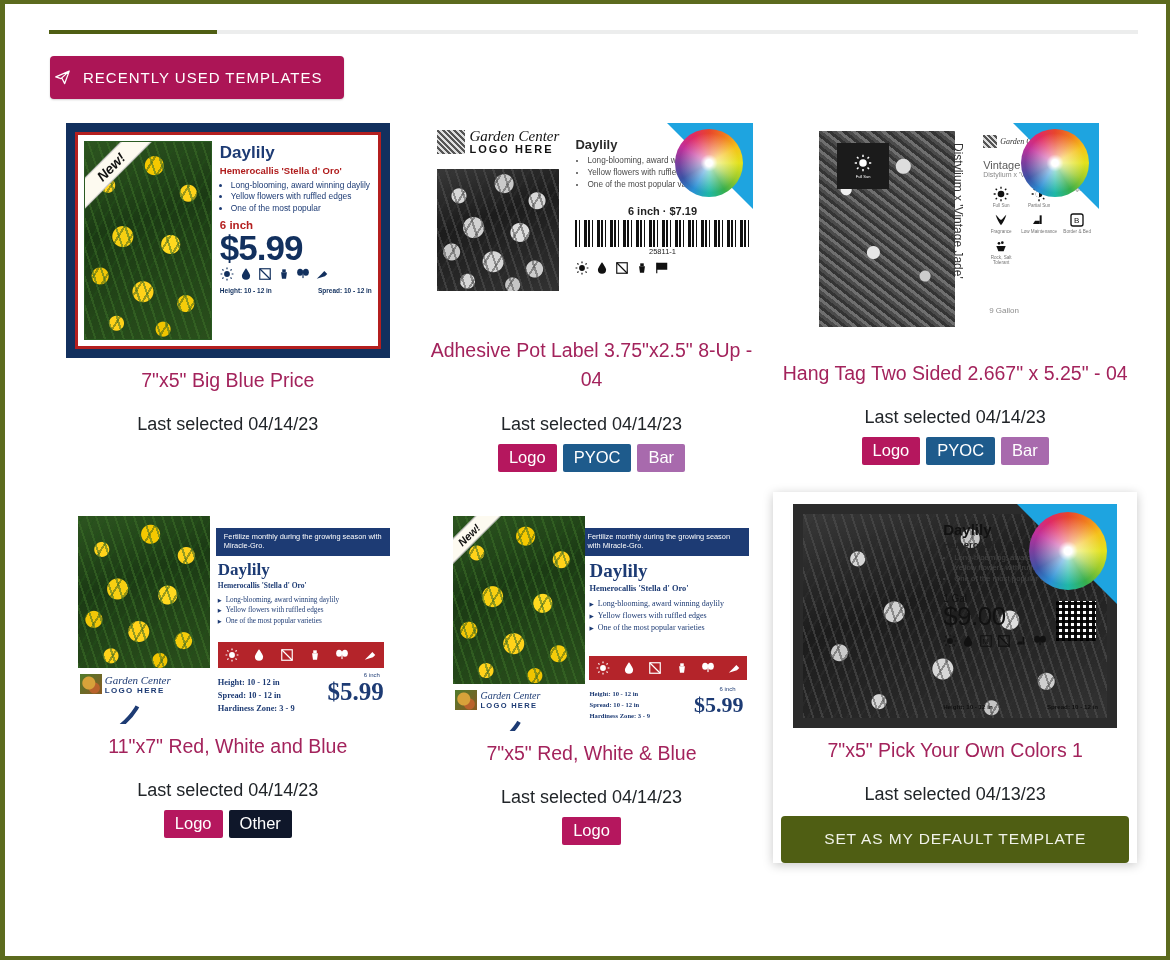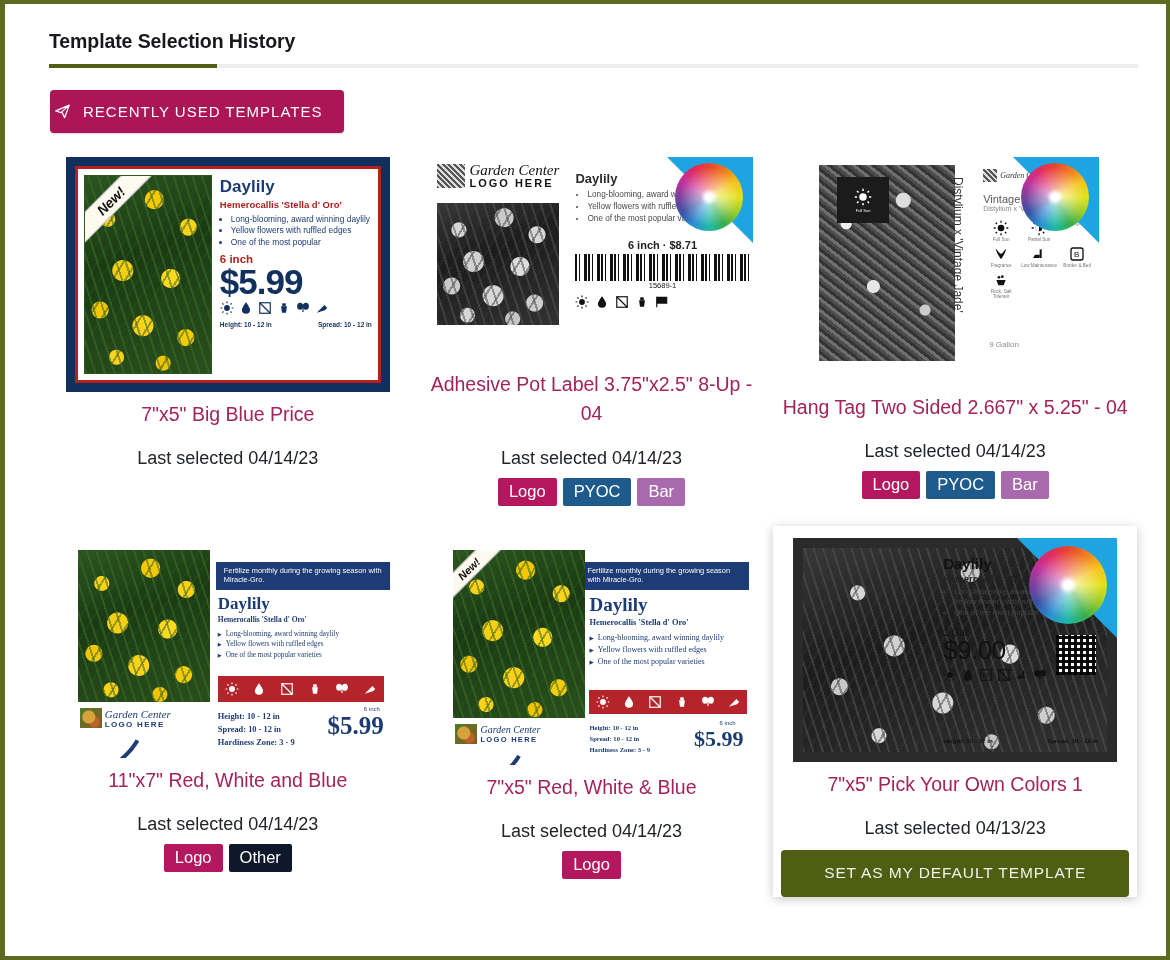--- a/index.html
+++ b/index.html
@@ -344,21 +344,20 @@
 
   .mini-ico { width: 14px; height: 14px; display:flex; align-items:center; justify-content:center; }
   .mini-ico svg { width: 100%; height: 100%; }
 </style>
 </head>
 <body>
 
 <div class="page-frame">
   <div class="inner">
 
-    <h1 class="page-title">Template Selection History</h1>
 
     <div class="tabs-rule">
       <div class="active-underline"></div>
     </div>
 
     <div class="btn-row">
       <button class="btn-recent">
         <span class="send-icon">
           <svg viewBox="0 0 24 24" width="17" height="17" fill="none" stroke="#ffffff" stroke-width="1.8" stroke-linejoin="round" stroke-linecap="round">
             <path d="M21.5 3L2.5 11.2l7.3 2.4M21.5 3l-6.4 17.6-3.9-7.6M21.5 3L9.8 13.6"></path>
@@ -454,23 +453,23 @@
                   <div class="flowers gray"></div>
                 </div>
             </div>
             <div class="right">
               <h4>Daylily</h4>
               <ul>
                 <li>Long-blooming, award winning daylily</li>
                 <li>Yellow flowers with ruffled edges</li>
                 <li>One of the most popular varieties</li>
               </ul>
-              <div class="pl">6 inch  ·  $8.71</div>
+              <div class="pl">6 inch  ·  $7.19</div>
               <div class="barcode"></div>
-              <div class="bc-num">15689-1</div>
+              <div class="bc-num">25811-1</div>
               <div class="icorow">
                 <span class="mini-ico">
                     <svg viewBox="0 0 24 24" fill="#111">
                       <circle cx="12" cy="12" r="5"></circle>
                       <g stroke="#111" stroke-width="2">
                         <path d="M12 1v3M12 20v3M1 12h3M20 12h3M4 4l2 2M18 18l2 2M20 4l-2 2M6 18l-2 2"></path>
                       </g>
                     </svg>
                   </span>
                 <span class="mini-ico">

